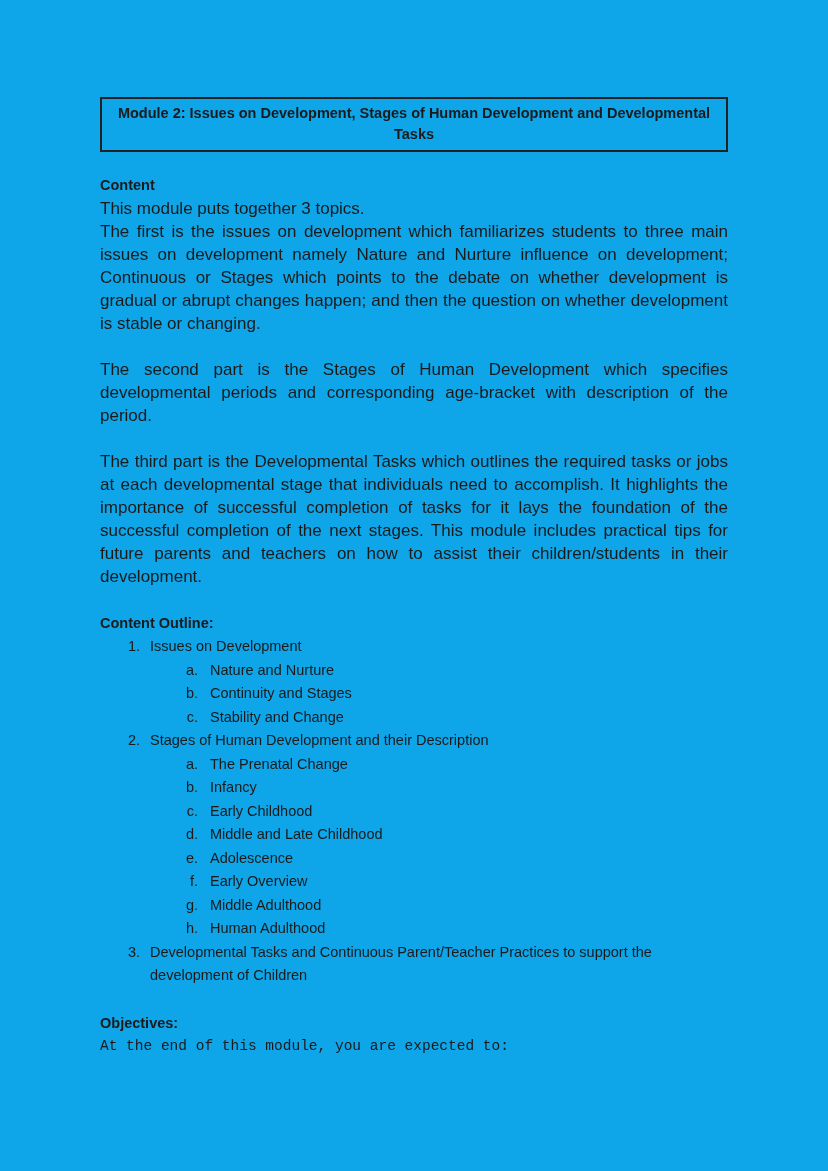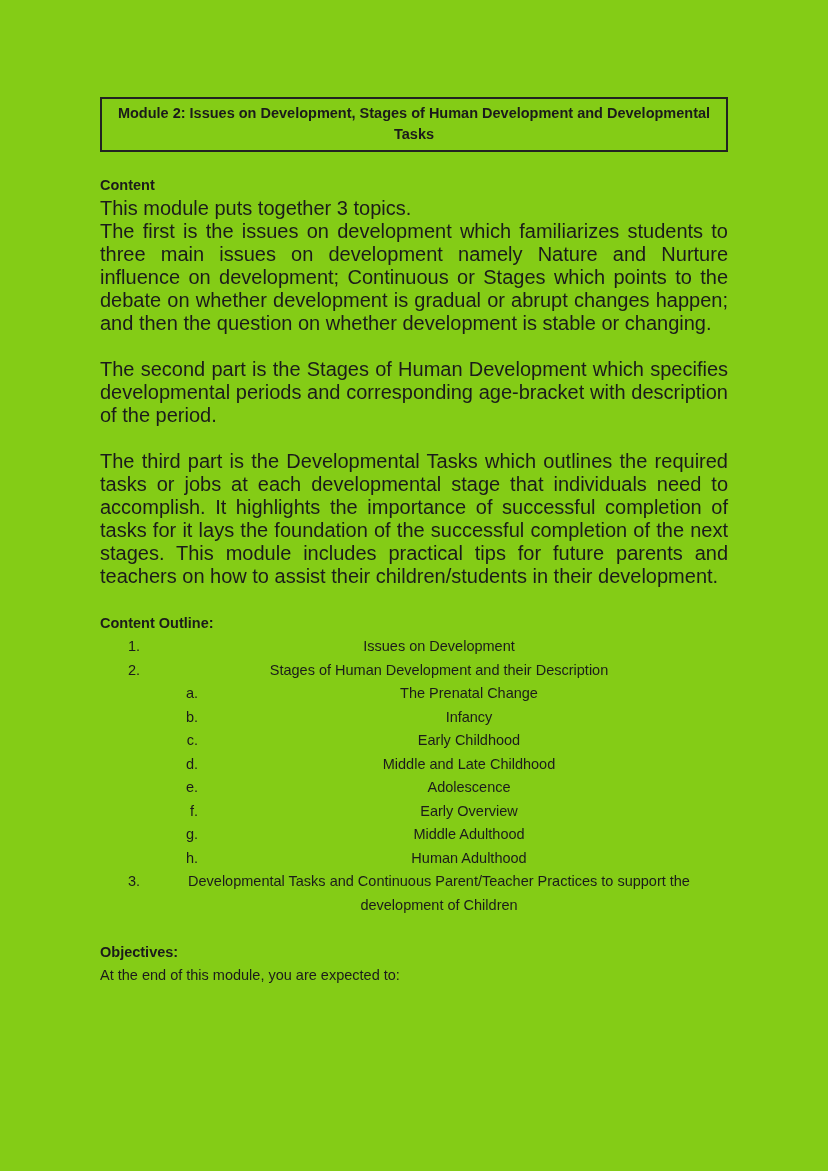--- a/index.html
+++ b/index.html
@@ -12,21 +12,21 @@
     height: 1171px;
     font-family: "Liberation Sans", sans-serif;
     color: #1b1b1b;
     overflow: hidden;
   }
   .page {
     box-sizing: border-box;
     width: 828px;
     height: 1171px;
     padding: 97px 100px 40px 100px;
-    background: #84cc16;
+    background: #0ea5e9;
   }
   .title-box {
     border: 2px solid #222222;
     text-align: center;
     font-weight: bold;
     font-size: 14.5px;
     line-height: 20.5px;
     padding: 4px 12px 6px 12px;
     margin-bottom: 22px;
   }
@@ -36,44 +36,44 @@
     line-height: 23px;
     margin: 0;
   }
   .heading.gap-above {
     margin-top: 24px;
   }
   .heading.big-gap-above {
     margin-top: 24px;
   }
   p.body-text {
-    font-size: 20px;
+    font-size: 17px;
     line-height: 23px;
     margin: 0;
     text-align: justify;
   }
   p.body-text.gap-above {
     margin-top: 23px;
   }
   p.intro-line {
     font-size: 14.5px;
     line-height: 23px;
     margin: 0;
     text-align: left;
+    font-family: Liberation Mono, monospace;
   }
   ol.num {
     list-style: decimal;
     margin: 0;
     padding-left: 44px;
     font-size: 14.5px;
     line-height: 23.5px;
   }
   ol.num > li {
     padding-left: 6px;
-    text-align: center;
   }
   ol.alpha {
     list-style: lower-alpha;
     margin: 0;
     padding-left: 52px;
     font-size: 14.5px;
     line-height: 23.5px;
   }
   ol.alpha > li {
     padding-left: 8px;
@@ -93,20 +93,25 @@
   <p class="body-text">The first is the issues on development which familiarizes students to three main issues on development namely Nature and Nurture influence on development; Continuous or Stages which points to the debate on whether development is gradual or abrupt changes happen; and then the question on whether development is stable or changing.</p>
   <p class="body-text gap-above">The second part is the Stages of Human Development which specifies developmental periods and corresponding age-bracket with description of the period.</p>
   <p class="body-text gap-above">The third part is the Developmental Tasks which outlines the required tasks or jobs at each developmental stage that individuals need to accomplish. It highlights the importance of successful completion of tasks for it lays the foundation of the successful completion of the next stages. This module includes practical tips for future parents and teachers on how to assist their children/students in their development.</p>
 
 
   <p class="heading gap-above">Content Outline:</p>
 
   <ol class="num">
     <li>
       <span>Issues on Development</span>
+      <ol class="alpha">
+        <li><span>Nature and Nurture</span></li>
+        <li><span>Continuity and Stages</span></li>
+        <li><span>Stability and Change</span></li>
+      </ol>
     </li>
     <li>
       <span>Stages of Human Development and their Description</span>
       <ol class="alpha">
         <li><span>The Prenatal Change</span></li>
         <li><span>Infancy</span></li>
         <li><span>Early Childhood</span></li>
         <li><span>Middle and Late Childhood</span></li>
         <li><span>Adolescence</span></li>
         <li><span>Early Overview</span></li>

